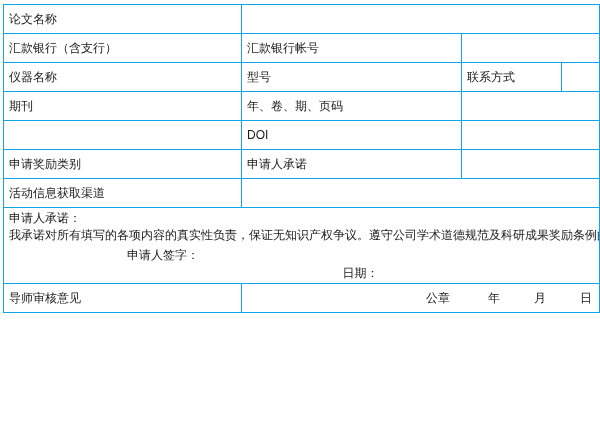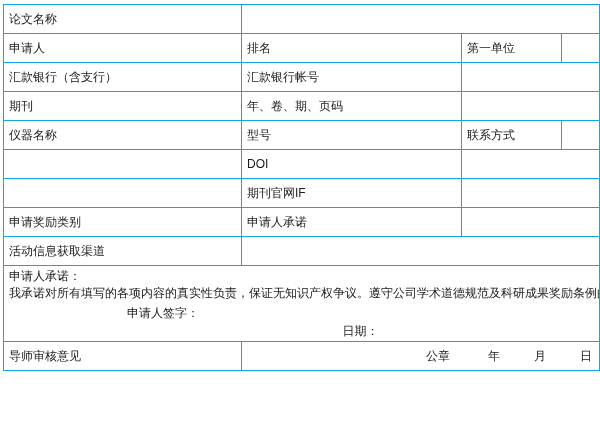--- a/index.html
+++ b/index.html
@@ -103,57 +103,46 @@
       <col style="width:100px">
       <col style="width:38px">
     </colgroup>
     <tbody>
 
       <tr>
         <td class="lbl">论文名称</td>
         <td class="blank" colspan="3"></td>
       </tr>
 
-      <tr>
-        <td class="lbl">申请人</td>
-        <td class="lbl">排名</td>
-        <td class="lbl">第一单位</td>
-        <td class="blank"></td>
-      </tr>
 
       <tr>
         <td class="lbl">汇款银行（含支行）</td>
         <td class="lbl">汇款银行帐号</td>
-        <td class="blank" colspan="2"></td>
-      </tr>
-
-      <tr>
-        <td class="lbl">期刊</td>
-        <td class="lbl">年、卷、期、页码</td>
         <td class="blank" colspan="2"></td>
       </tr>
 
       <tr>
         <td class="lbl">仪器名称</td>
         <td class="lbl">型号</td>
         <td class="lbl">联系方式</td>
         <td class="blank"></td>
       </tr>
 
       <tr>
+        <td class="lbl">期刊</td>
+        <td class="lbl">年、卷、期、页码</td>
+        <td class="blank" colspan="2"></td>
+      </tr>
+
+      <tr>
         <td class="blank"></td>
         <td class="lbl">DOI</td>
         <td class="blank" colspan="2"></td>
       </tr>
 
-      <tr>
-        <td class="blank"></td>
-        <td class="lbl">期刊官网IF</td>
-        <td class="blank" colspan="2"></td>
-      </tr>
 
       <tr>
         <td class="lbl">申请奖励类别</td>
         <td class="lbl">申请人承诺</td>
         <td class="blank" colspan="2"></td>
       </tr>
 
       <tr>
         <td class="lbl">活动信息获取渠道</td>
         <td class="blank" colspan="3"></td>

